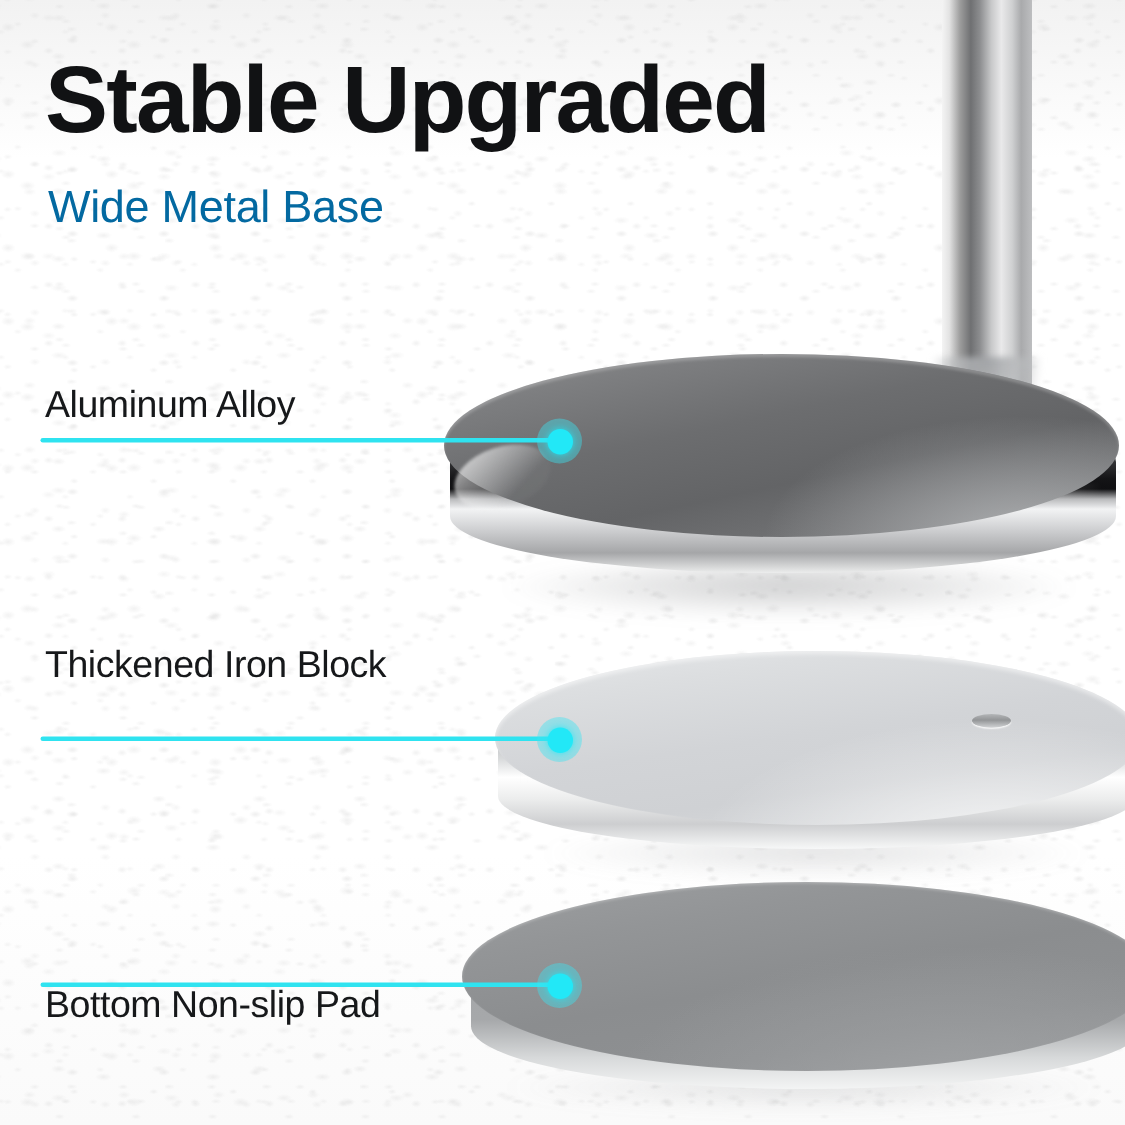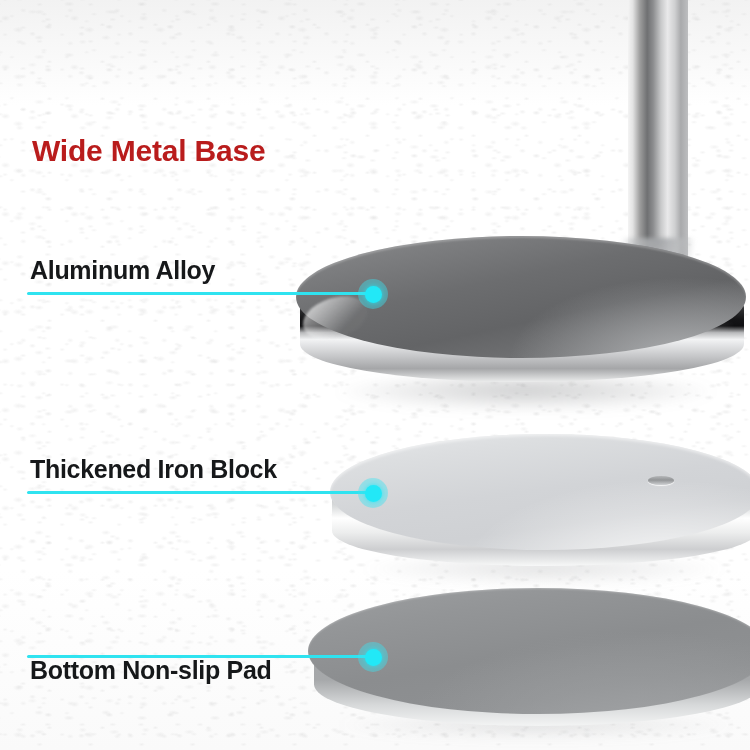--- a/index.html
+++ b/index.html
@@ -61,35 +61,35 @@
     font-size: 63px;
     font-weight: 700;
     letter-spacing: -1.2px;
     color: #111214;
     line-height: 1;
     white-space: nowrap;
   }
   .subhead {
     position: absolute;
     left: 32px;
-    top: 136px;
+    top: 124px;
     font-size: 30px;
-    font-weight: 700;
+    font-weight: 400;
     letter-spacing: -.2px;
-    color: #b91c1c;
+    color: #0369a1;
     line-height: 1;
     white-space: nowrap;
   }
 
   
   .callout { position: absolute; left: 0; top: 0; }
   .callout-label {
     position: absolute;
     font-size: 25px;
-    font-weight: 700;
+    font-weight: 400;
     color: #16181a;
     letter-spacing: -.3px;
     white-space: nowrap;
     line-height: 1;
   }
   .callout-line {
     position: absolute;
     height: 3px;
     background: #2fe3f0;
     border-radius: 2px;
@@ -276,30 +276,31 @@
       <div class="disc2-screw"></div>
     </div>
 
     <div class="disc3-shadow"></div>
     <div class="disc3-wrap">
       <div class="disc3-side"></div>
       <div class="disc3-top"></div>
     </div>
   </div>
 
+  <div class="headline">Stable Upgraded</div>
   <div class="subhead">Wide Metal Base</div>
 
   <div class="callout">
     <div class="callout-label" style="left:30px; top:258px;">Aluminum Alloy</div>
     <div class="callout-line" style="left:27px; top:292px; width:348px;"></div>
     <div class="callout-dot" style="left:358px; top:279px;"></div>
   </div>
 
   <div class="callout">
-    <div class="callout-label" style="left:30px; top:457px;">Thickened Iron Block</div>
+    <div class="callout-label" style="left:30px; top:431px;">Thickened Iron Block</div>
     <div class="callout-line" style="left:27px; top:491px; width:348px;"></div>
     <div class="callout-dot" style="left:358px; top:478px;"></div>
   </div>
 
   <div class="callout">
     <div class="callout-label" style="left:30px; top:658px;">Bottom Non-slip Pad</div>
     <div class="callout-line" style="left:27px; top:655px; width:348px;"></div>
     <div class="callout-dot" style="left:358px; top:642px;"></div>
   </div>
 

